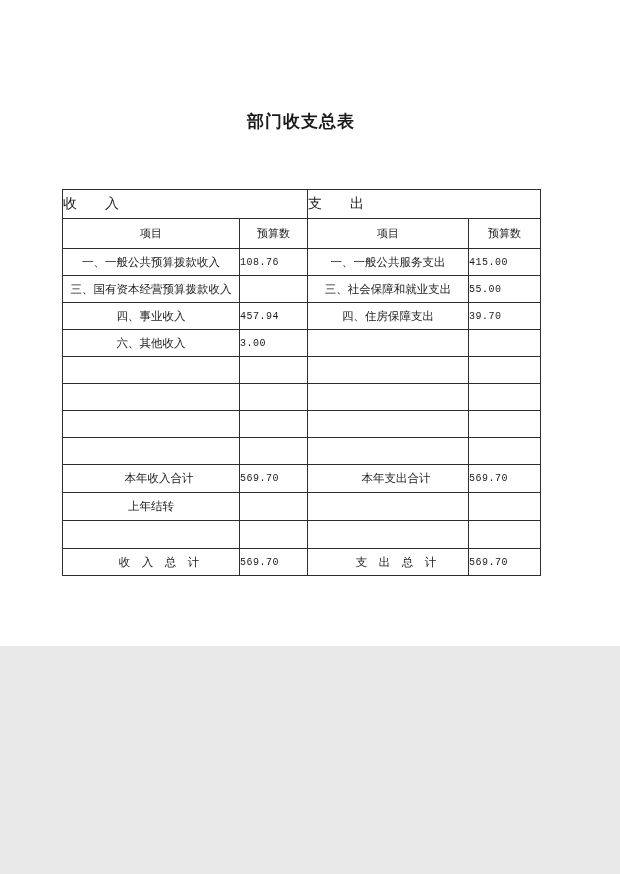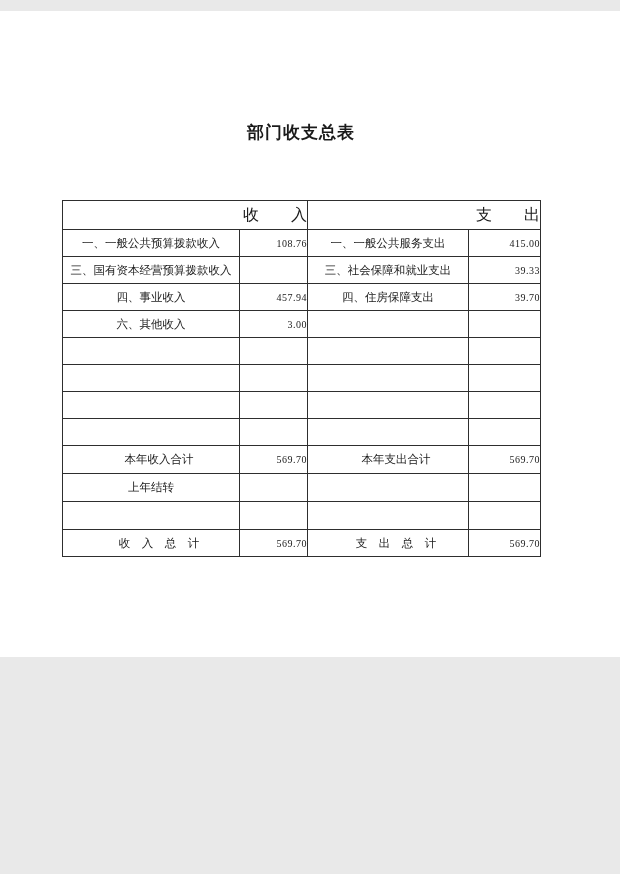--- a/index.html
+++ b/index.html
@@ -1,21 +1,21 @@
 <!DOCTYPE html>
 <html><head>
 <meta charset="utf-8">
 <style>
   html,body { margin:0; padding:0; background:#e9e9e9; }
   .page {
     position:relative;
     width:620px; height:646px;
-    margin:11px auto;
+    margin:0 auto;
     background:#ffffff;
-    font-family:Liberation Serif, serif;
+    font-family:Liberation Mono, monospace;
     color:#1a1a1a;
     overflow:hidden;
   }
   .doc-title {
     position:absolute; top:110px; left:62px; width:478px;
     margin:0; text-align:center;
     font-size:17px; font-weight:bold; letter-spacing:1px;
   }
   .annotations {
     position:absolute; top:151px; left:62px; width:442px;
@@ -26,27 +26,27 @@
     width:478px; table-layout:fixed;
     border-collapse:collapse;
     font-size:11.5px;
   }
   table.budget th, table.budget td {
     border:1px solid #2e2e2e;
     padding:0; font-weight:normal;
     overflow:hidden; white-space:nowrap;
     vertical-align:middle;
   }
-  tr.section-row th { height:28px; text-align:right; font-size:16px; }
+  tr.section-row th { height:28px; text-align:left; font-size:14px; }
   tr.colhead-row th { height:29px; text-align:center; font-size:11px; }
   tr.data-row  { height:27px; }
   tr.mid-row   { height:28px; }
   tr.total-row { height:27px; }
   td.item  { text-align:center; padding-left:7px; }
-  td.value { text-align:right; padding-right:5px; font-size:10px; letter-spacing:0.5px; }
+  td.value { text-align:left; padding-right:5px; font-size:10px; letter-spacing:0.5px; }
   tr.subtotal-row td.item, tr.total-row td.item { padding-left:16px; }
   .page-num {
     position:absolute; top:797px; left:0; width:620px;
     text-align:center; font-size:10px;
   }
 </style>
 </head>
 <body>
 
 <div class="page">
@@ -59,33 +59,39 @@
       <col style="width:177px">
         <col style="width:68px">
         <col style="width:161px">
         <col style="width:72px">
     </colgroup>
     <thead>
       <tr class="section-row">
         <th colspan="2">收　　入</th>
         <th colspan="2">支　　出</th>
       </tr>
+      <tr class="colhead-row">
+        <th>项目</th>
+        <th>预算数</th>
+        <th>项目</th>
+        <th>预算数</th>
+      </tr>
     </thead>
     <tbody>
       <tr class="data-row">
         <td class="item">一、一般公共预算拨款收入</td>
         <td class="value">108.76</td>
         <td class="item">一、一般公共服务支出</td>
         <td class="value">415.00</td>
       </tr>
       <tr class="data-row">
         <td class="item">三、国有资本经营预算拨款收入</td>
         <td class="value"></td>
         <td class="item">三、社会保障和就业支出</td>
-        <td class="value">39.33</td>
+        <td class="value">55.00</td>
       </tr>
       <tr class="data-row">
         <td class="item">四、事业收入</td>
         <td class="value">457.94</td>
         <td class="item">四、住房保障支出</td>
         <td class="value">39.70</td>
       </tr>
       <tr class="data-row">
         <td class="item">六、其他收入</td>
         <td class="value">3.00</td>

